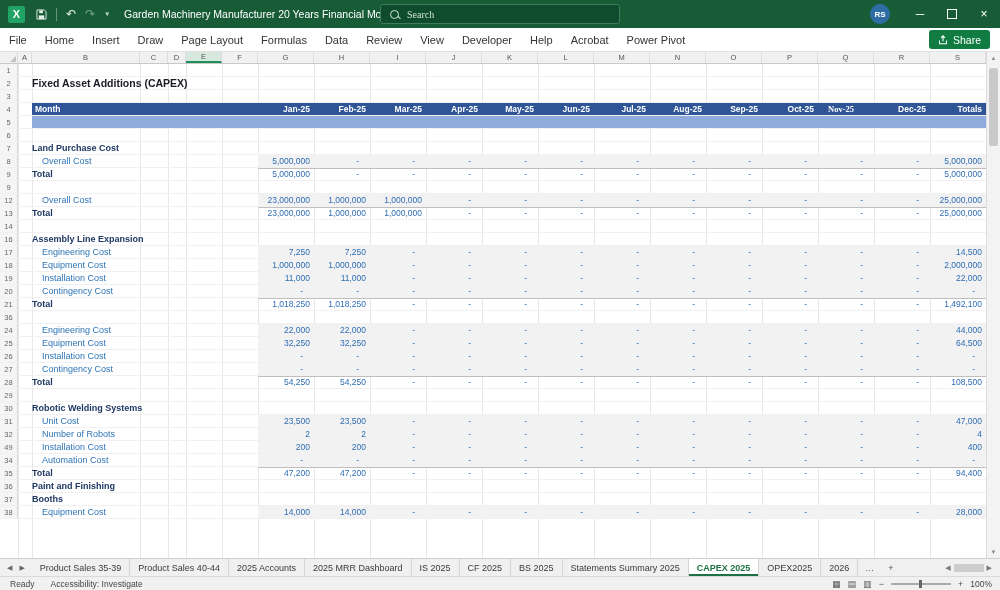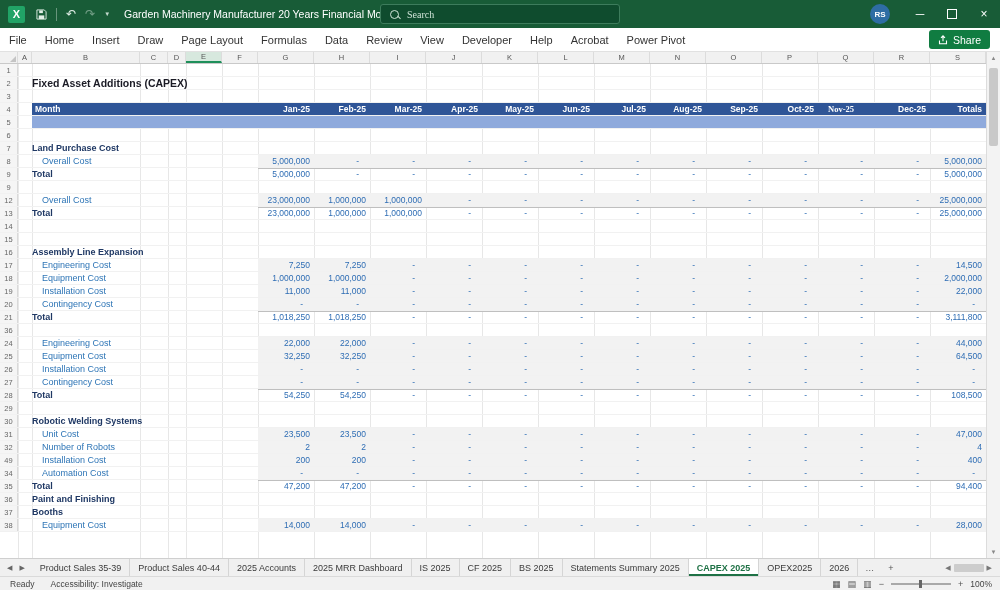--- a/index.html
+++ b/index.html
@@ -328,24 +328,20 @@
           <div class="mcell dash" style="left: 800px;">-</div>
           <div class="mcell dash" style="left: 856px;">-</div>
           <div class="mcell" style="left: 912px;">25,000,000</div>
         </div>
       </div>
       <div class="grow">
         <div class="rnum">14</div>
         <div class="rcontent"></div>
       </div>
       <div class="grow">
-        <div class="rnum">15</div>
-        <div class="rcontent"></div>
-      </div>
-      <div class="grow">
         <div class="rnum">16</div>
         <div class="rcontent">
           <div class="section-label">Assembly Line Expansion</div>
         </div>
       </div>
       <div class="grow">
         <div class="rnum">17</div>
         <div class="rcontent">
           <div class="fillband"></div>
           <div class="item-label">Engineering Cost</div>
@@ -434,21 +430,21 @@
           <div class="mcell dash" style="left: 352px;">-</div>
           <div class="mcell dash" style="left: 408px;">-</div>
           <div class="mcell dash" style="left: 464px;">-</div>
           <div class="mcell dash" style="left: 520px;">-</div>
           <div class="mcell dash" style="left: 576px;">-</div>
           <div class="mcell dash" style="left: 632px;">-</div>
           <div class="mcell dash" style="left: 688px;">-</div>
           <div class="mcell dash" style="left: 744px;">-</div>
           <div class="mcell dash" style="left: 800px;">-</div>
           <div class="mcell dash" style="left: 856px;">-</div>
-          <div class="mcell" style="left: 912px;">3,111,800</div>
+          <div class="mcell" style="left: 912px;">1,492,100</div>
         </div>
       </div>
       <div class="grow">
         <div class="rnum">36</div>
         <div class="rcontent"></div>
       </div>
       <div class="grow">
         <div class="rnum">24</div>
         <div class="rcontent">
           <div class="fillband"></div>

